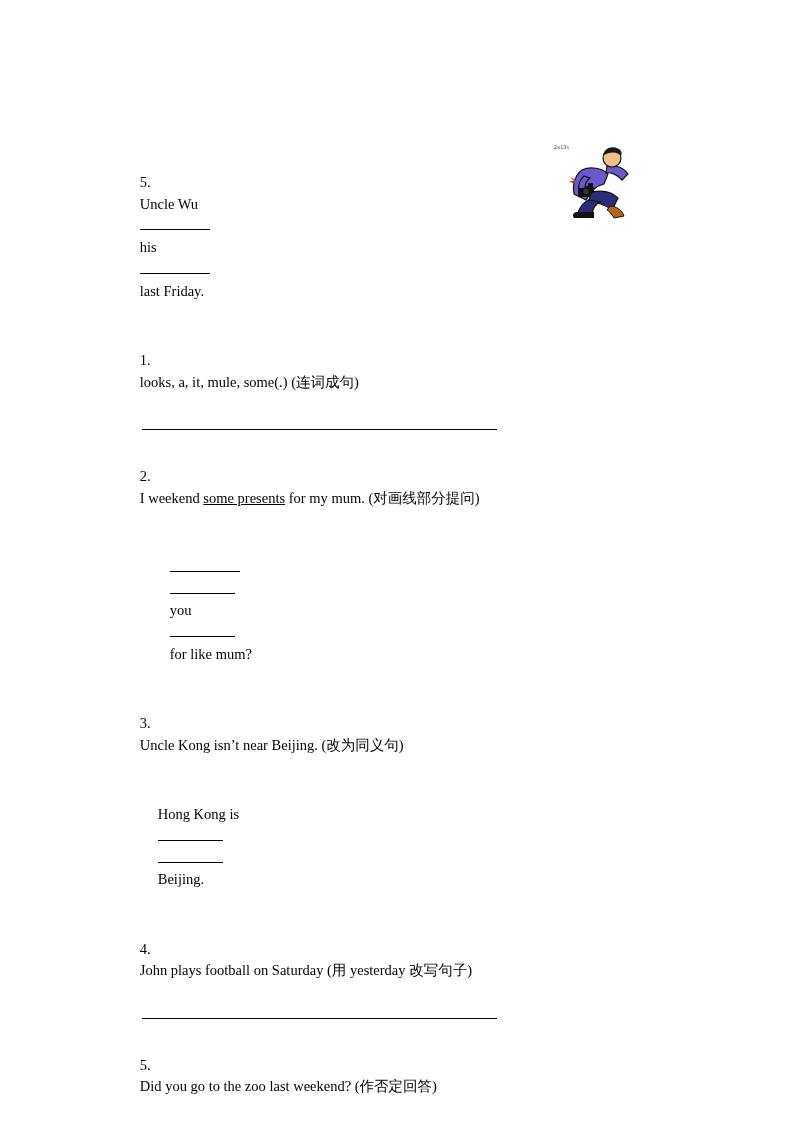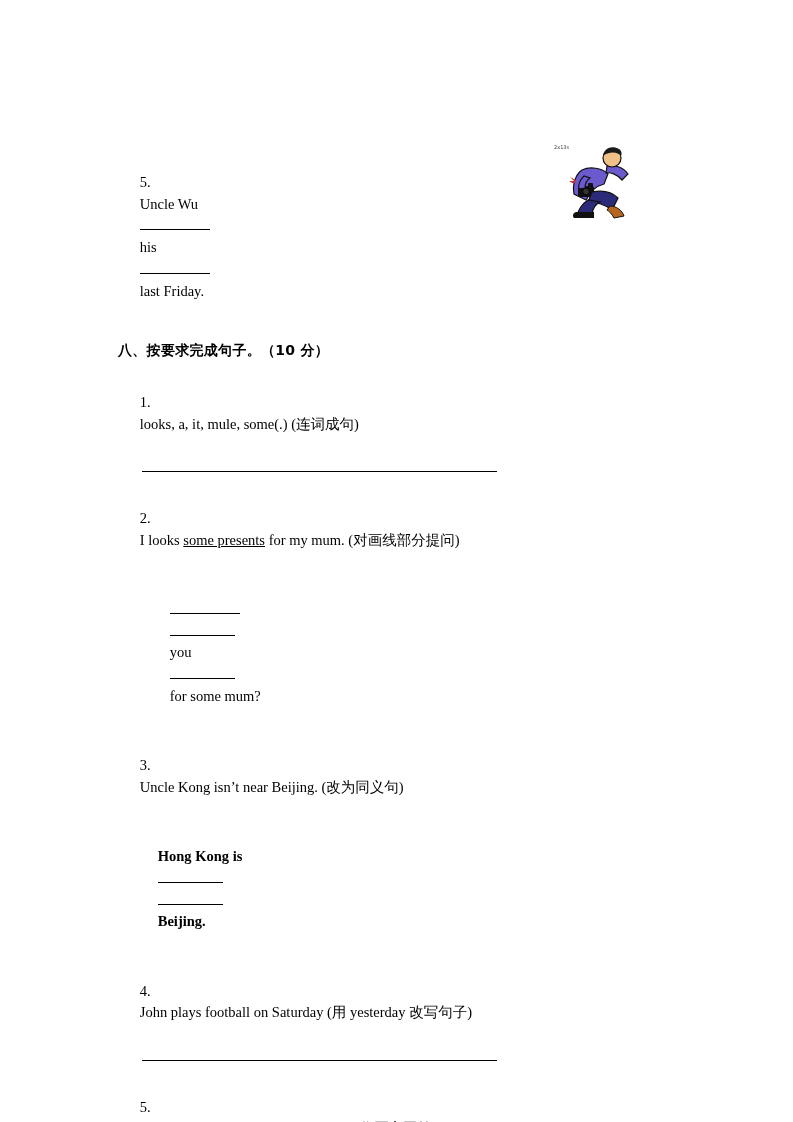--- a/index.html
+++ b/index.html
@@ -36,21 +36,21 @@
     margin: 0 0 4px 0;
     white-space: pre-wrap;
   }
   .section-head {
     font-family: "DejaVu Sans", sans-serif;
     font-weight: bold;
     font-size: 14px;
     margin: 18px 0 10px 0;
     letter-spacing: 0.3px;
   }
-  .indent2 { margin-left: 18px; font-weight: bold; }
+  .indent2 { margin-left: 18px; }
   .indent3 { margin-left: 30px; }
 
   .blank-rule {
     display: block;
     border-bottom: 1px solid #000;
     height: 0;
     margin: 14px 0 14px 24px;
     width: 355px;
   }
   .u-blank {
@@ -111,38 +111,37 @@
 
     <p class="line">
       <span>5.</span>
       <span>Uncle Wu</span>
       <span class="u-blank b70"></span>
       <span>his</span>
       <span class="u-blank b70"></span>
       <span>last Friday.</span>
     </p>
 
-    <p class="section-head">八、按要求完成句子。（10 分）</p>
 
     <p class="line">
       <span>1.</span>
       <span>looks, a, it, mule, some(.) (连词成句)</span>
     </p>
     <span class="blank-rule"></span>
 
     <p class="line">
       <span>2.</span>
-      <span>I looks </span><span class="underlined">some presents</span><span> for my mum. (对画线部分提问)</span>
+      <span>I weekend </span><span class="underlined">some presents</span><span> for my mum. (对画线部分提问)</span>
     </p>
     <p class="line indent3">
       <span class="u-blank b70"></span>
       <span class="u-blank b65"></span>
       <span>you</span>
       <span class="u-blank b65"></span>
-      <span>for some mum?</span>
+      <span>for like mum?</span>
     </p>
 
     <p class="line">
       <span>3.</span>
       <span>Uncle Kong isn’t near Beijing. (改为同义句)</span>
     </p>
     <p class="line indent2">
       <span>Hong Kong is</span>
       <span class="u-blank b65"></span>
       <span class="u-blank b65"></span>

